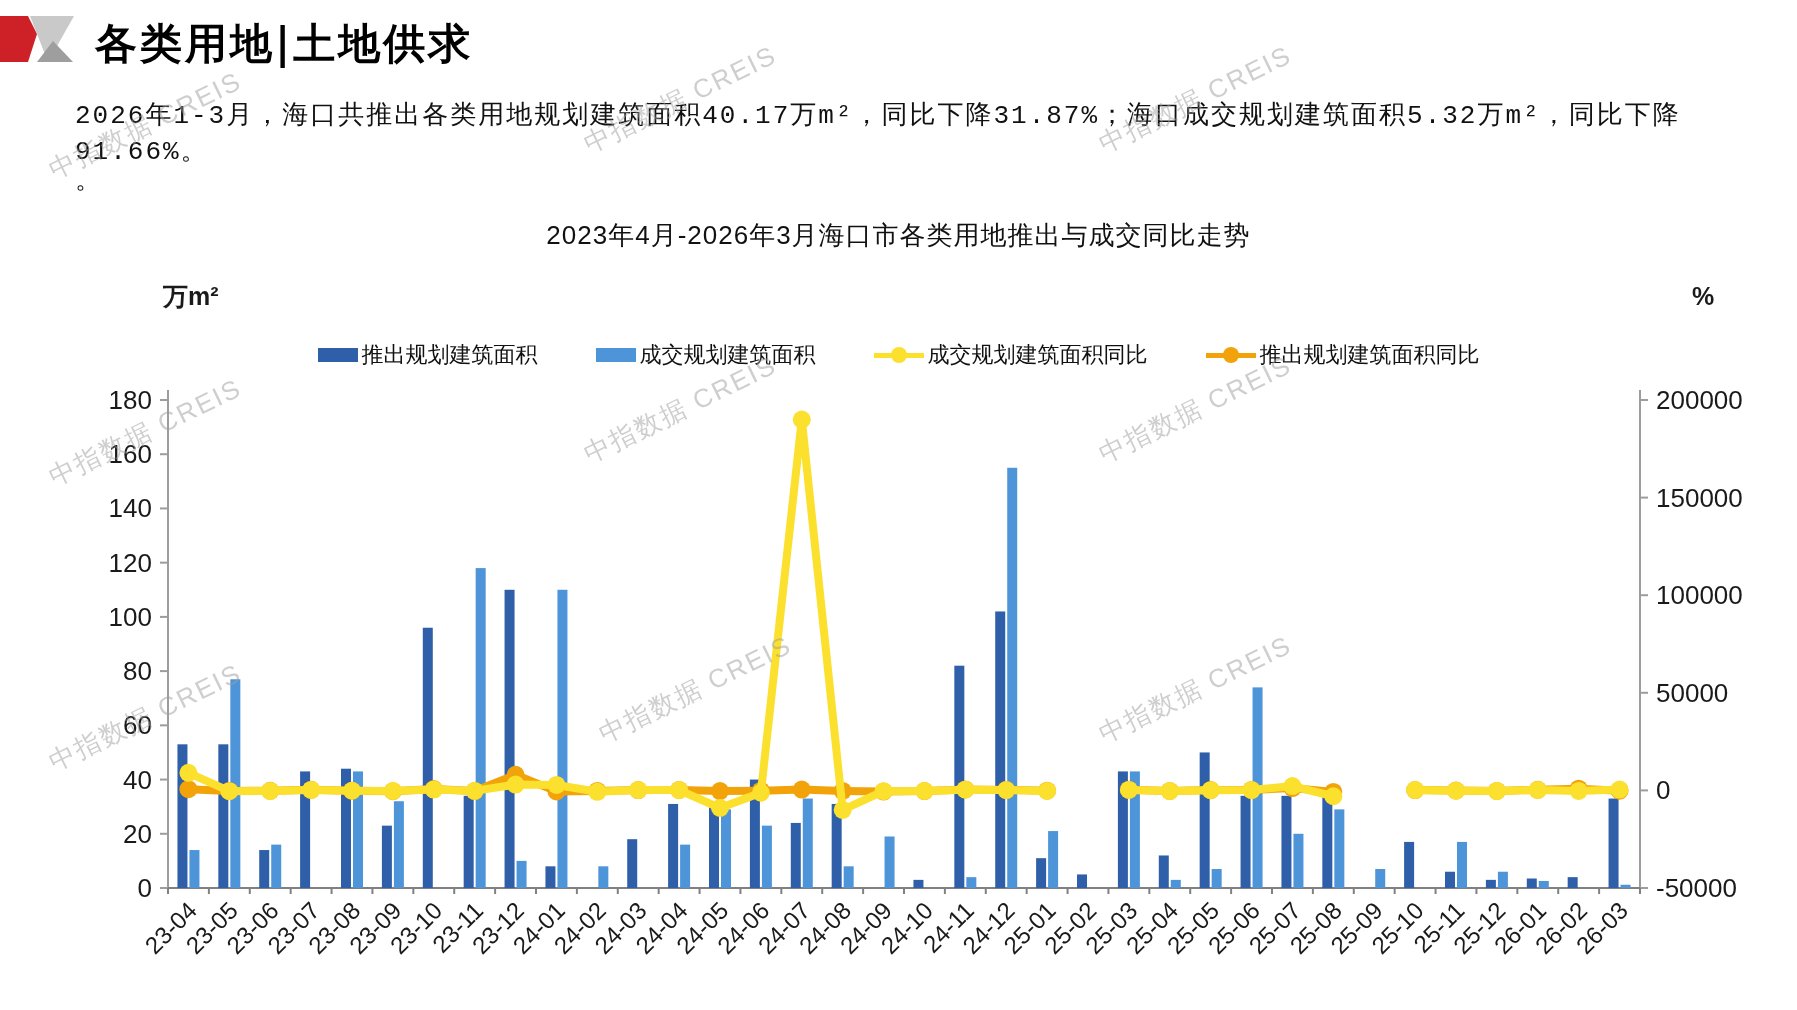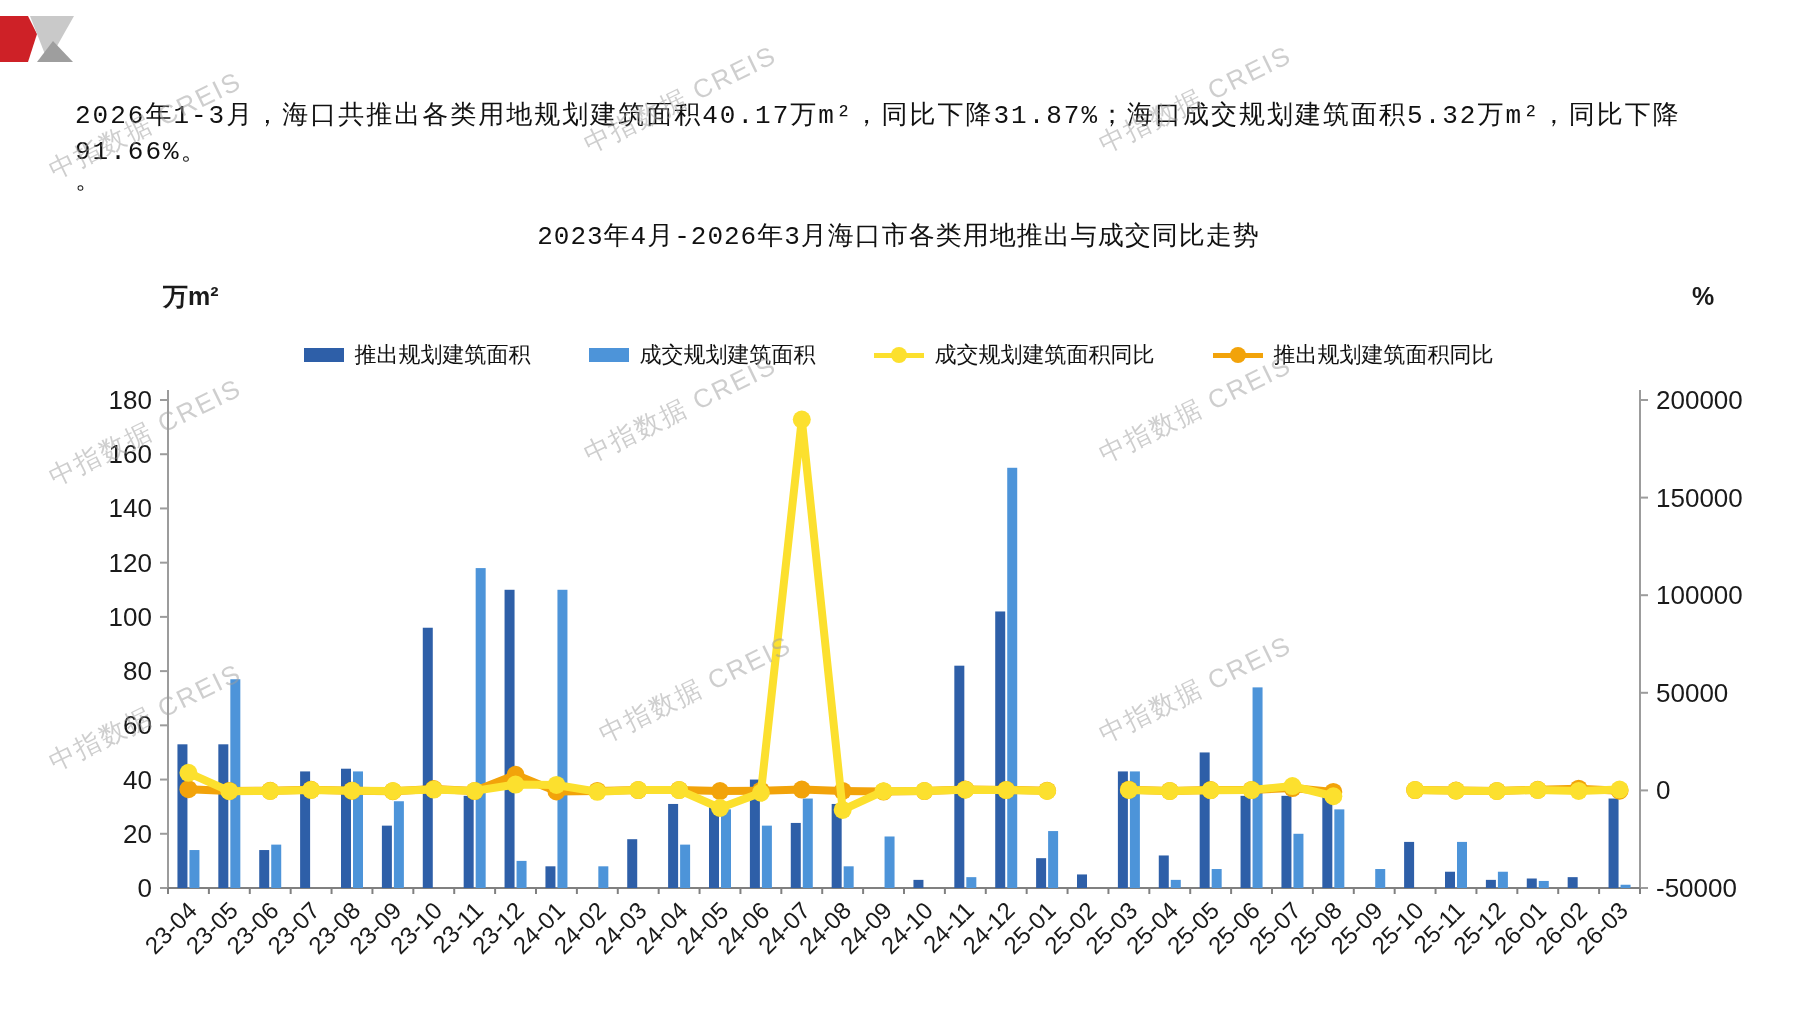--- a/index.html
+++ b/index.html
@@ -6,24 +6,24 @@
   .slide{position:relative;width:1797px;height:1010px;background:#ffffff;overflow:hidden;
          font-family:"Liberation Sans",sans-serif;color:#1a1a1a;}
   .logo{position:absolute;left:0;top:14px;width:80px;height:52px;}
   .page-title{position:absolute;left:95px;top:16px;font-family:"DejaVu Serif",serif;
               font-size:42px;font-weight:bold;letter-spacing:3px;color:#000;}
   .summary{position:absolute;left:75px;top:98px;width:1690px;font-family:Liberation Mono, monospace;
            font-size:26px;letter-spacing:2px;line-height:1.4;color:#111;}
   .summary2{position:absolute;left:75px;top:162px;font-family:"DejaVu Serif",serif;
             font-size:26px;color:#111;}
   .chart-title{position:absolute;left:0;top:218px;width:100%;text-align:center;
-               font-family:Liberation Mono, monospace;font-size:26px;color:#111;letter-spacing:1px;}
+               font-family:Liberation Sans, sans-serif;font-size:26px;color:#111;letter-spacing:1px;}
   .legend{position:absolute;left:0;top:340px;width:100%;display:flex;justify-content:center;
           align-items:center;gap:58px;}
-  .legend-item{display:flex;align-items:center;gap:11px;}
+  .legend-item{display:flex;align-items:center;gap:4px;}
   .legend-label{font-family:"DejaVu Serif",serif;font-size:22px;color:#111;}
   .swatch-bar{display:inline-block;width:40px;height:14px;}
   .swatch-line{position:relative;display:inline-block;width:50px;height:18px;}
   .swatch-line .ln{position:absolute;left:0;top:7px;width:50px;height:5px;}
   .swatch-line .dot{position:absolute;left:17px;top:1px;width:16px;height:16px;border-radius:50%;}
   .watermark{position:absolute;font-size:26px;color:#9e9e9e;opacity:.5;letter-spacing:2px;
              transform:rotate(-26deg);white-space:nowrap;pointer-events:none;}
   svg#plot{position:absolute;left:0;top:0;}
 </style>
 </head>
@@ -32,20 +32,21 @@
 <div class="slide">
 
   <div class="logo">
     <svg width="80" height="52" viewBox="0 0 80 52">
       <polygon points="0,2 28,2 37,20 28,48 0,48" fill="#CE2127"></polygon>
       <polygon points="30,2 74,2 48,48" fill="#C9C9C9"></polygon>
       <polygon points="53,27 73,48 37,48" fill="#9E9E9E"></polygon>
     </svg>
   </div>
 
+  <div class="page-title">各类用地|土地供求</div>
 
   <div class="summary">2026年1-3月，海口共推出各类用地规划建筑面积40.17万m²，同比下降31.87%；海口成交规划建筑面积5.32万m²，同比下降91.66%。</div>
   <div class="summary2">。</div>
 
   <div class="chart-title">2023年4月-2026年3月海口市各类用地推出与成交同比走势</div>
 
   <div class="legend" id="legend">
       <div class="legend-item">
         <span class="swatch-bar" style="background: rgb(46, 95, 168);"></span>
         <span class="legend-label">推出规划建筑面积</span>

